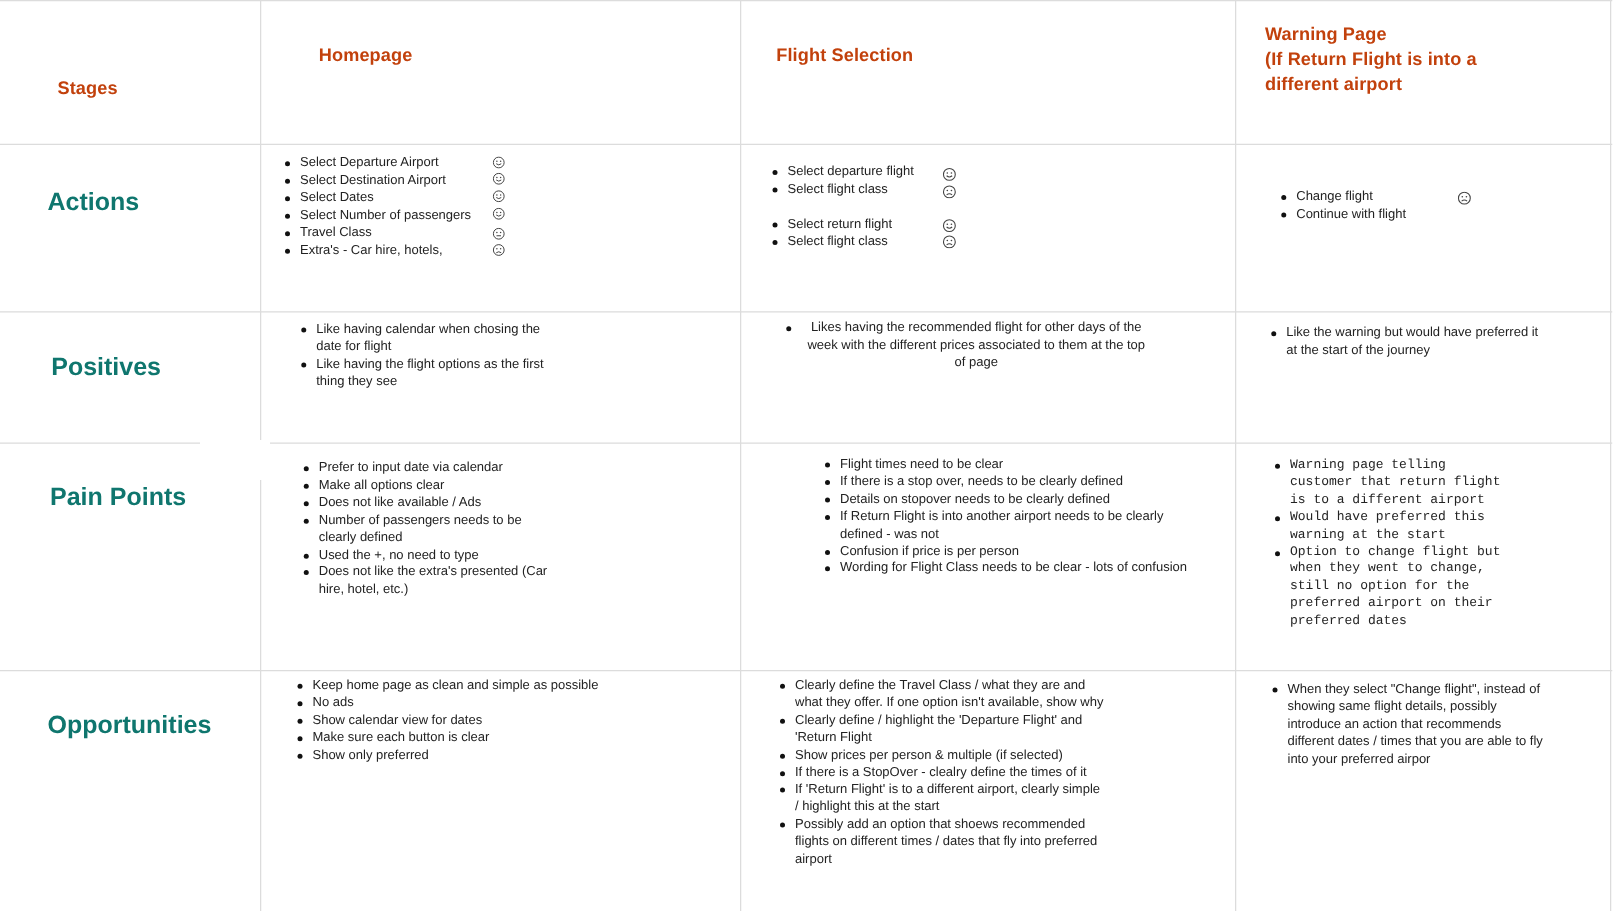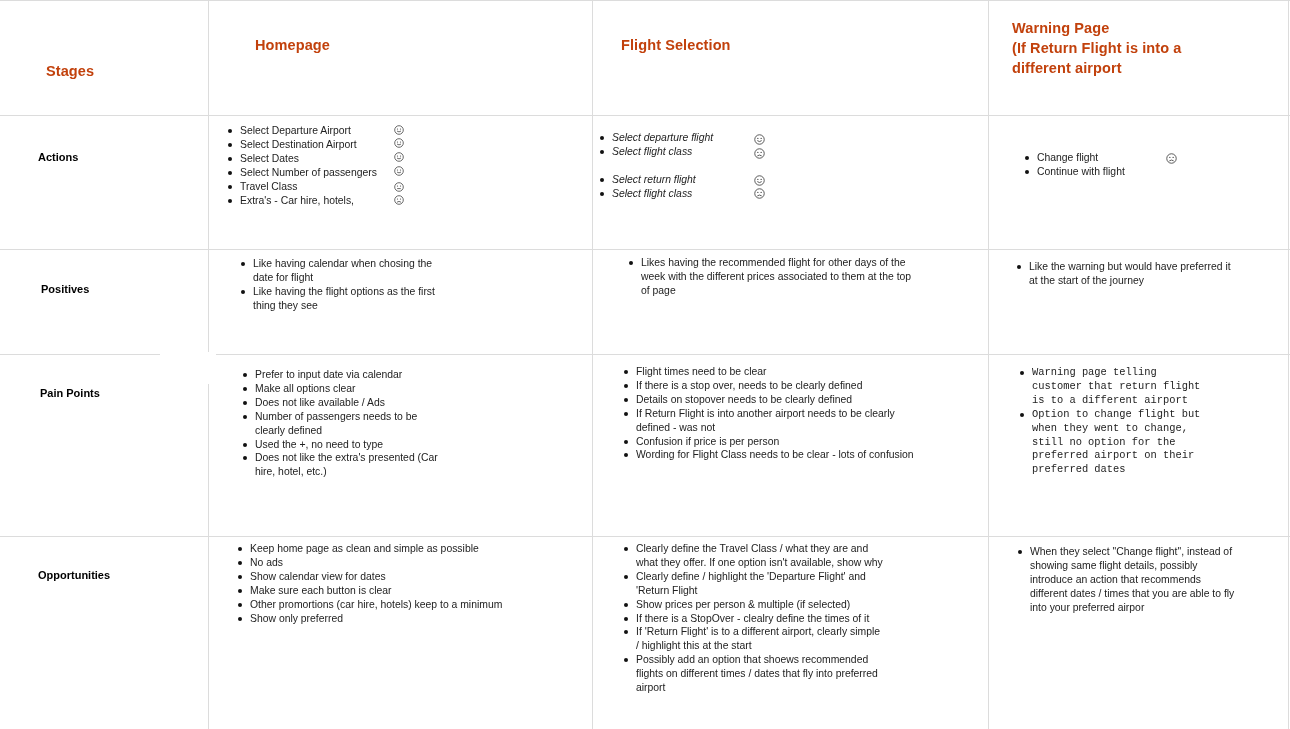--- a/index.html
+++ b/index.html
@@ -4,21 +4,21 @@
 <style>
   html, body { margin: 0; padding: 0; background: #ffffff; }
   body {
     width: 1290px; height: 729px; position: relative; overflow: hidden;
     font-family: "Liberation Sans", "DejaVu Sans", sans-serif; color: #222;
   }
   .vline { position: absolute; width: 1px; background: #dcdcdc; }
   .hline { position: absolute; height: 1px; background: #dcdcdc; }
   .cell { position: absolute; box-sizing: border-box; }
   .hdr { font-weight: bold; font-size: 14.5px; color: #c2410c; letter-spacing: 0.1px; line-height: 20px; }
-  .stage { font-weight: bold; font-size: 11px; color: #000000; }
+  .stage { font-weight: bold; font-size: 20px; color: #0f766e; }
   ul.bul { margin: 0; padding: 0 0 0 16px; list-style: none; font-size: 10.4px; line-height: 13.9px; color: #222; }
   ul.bul li { position: relative; }
   ul.bul li::before {
     content: ""; position: absolute; left: -12px; top: 5px; width: 4px; height: 4px;
     border-radius: 50%; background: #111;
   }
   ul.bul li.gap { margin-top: 14px; }
   .face { display: inline-block; width: 10px; height: 10px; }
   .face svg { display: block; }
 </style>
@@ -107,21 +107,21 @@
     <svg width="10" height="10">
       <use href="#face-neutral"></use>
     </svg>
   </span>
 <span class="cell face" style="left:394px;top:195px;">
     <svg width="10" height="10">
       <use href="#face-sad"></use>
     </svg>
   </span>
 
-<ul class="cell bul" style="left:596px;top:131px;width:200px;font-style:italic;">
+<ul class="cell bul" style="left:614px;top:131px;width:200px;">
   <li><span>Select departure flight</span></li>
   <li><span>Select flight class</span></li>
   <li class="gap"><span>Select return flight</span></li>
   <li><span>Select flight class</span></li>
 </ul>
 <span class="cell face" style="left:754px;top:134px;">
     <svg width="11" height="11">
       <use href="#face-happy"></use>
     </svg>
   </span>
@@ -148,54 +148,54 @@
 <span class="cell face" style="left:1166px;top:153px;">
     <svg width="11" height="11">
       <use href="#face-sad"></use>
     </svg>
   </span>
 
 <ul class="cell bul" style="left:237px;top:257px;width:200px;">
   <li>Like having calendar when chosing the date for flight</li>
   <li>Like having the flight options as the first thing they see</li>
 </ul>
-<ul class="cell bul" style="left:625px;top:256px;width:296px;">
+<ul class="cell bul" style="left:625px;top:256px;width:296px;text-align:center;">
   <li>Likes having the recommended flight for other days of the week with the different prices associated to them at the top of page</li>
 </ul>
 <ul class="cell bul" style="left:1013px;top:260px;width:220px;">
   <li>Like the warning but would have preferred it at the start of the journey</li>
 </ul>
 
 <ul class="cell bul" style="left:239px;top:368px;width:200px;">
   <li>Prefer to input date via calendar</li>
   <li>Make all options clear</li>
   <li>Does not like available / Ads</li>
   <li>Number of passengers needs to be clearly defined</li>
   <li>Used the +, no need to type</li>
   <li>Does not like the extra's presented (Car hire, hotel, etc.)</li>
 </ul>
-<ul class="cell bul" style="left:620px;top:365px;width:300px;">
+<ul class="cell bul" style="left:656px;top:365px;width:300px;">
   <li>Flight times need to be clear</li>
   <li>If there is a stop over, needs to be clearly defined</li>
   <li>Details on stopover needs to be clearly defined</li>
   <li>If Return Flight is into another airport needs to be clearly defined - was not</li>
   <li>Confusion if price is per person</li>
   <li>Wording for Flight Class needs to be clear - lots of confusion</li>
 </ul>
 <ul class="cell bul" style="left:1016px;top:366px;width:194px;font-family:Liberation Mono, monospace;">
   <li>Warning page telling customer that return flight is to a different airport</li>
+  <li>Would have preferred this warning  at the start</li>
   <li>Option to change flight but when they went to change, still no option for the preferred airport on their preferred dates</li>
 </ul>
 
 <ul class="cell bul" style="left:234px;top:542px;width:300px;">
   <li>Keep home page as clean and simple as possible</li>
   <li>No ads</li>
   <li>Show calendar view for dates</li>
   <li>Make sure each button is clear</li>
-  <li> Other promortions (car hire, hotels) keep to  a minimum</li>
   <li>Show only preferred</li>
 </ul>
 <ul class="cell bul" style="left:620px;top:542px;width:264px;">
   <li>Clearly define the Travel Class / what they are and what they offer. If one option isn't available, show why</li>
   <li>Clearly define / highlight the 'Departure Flight' and 'Return Flight</li>
   <li>Show prices per person &amp; multiple (if selected)</li>
   <li>If there is a StopOver - clealry define the times of it</li>
   <li>If 'Return Flight' is to a different airport, clearly simple / highlight this at the start</li>
   <li>Possibly add an option that shoews recommended flights on different times / dates that fly into preferred airport</li>
 </ul>

